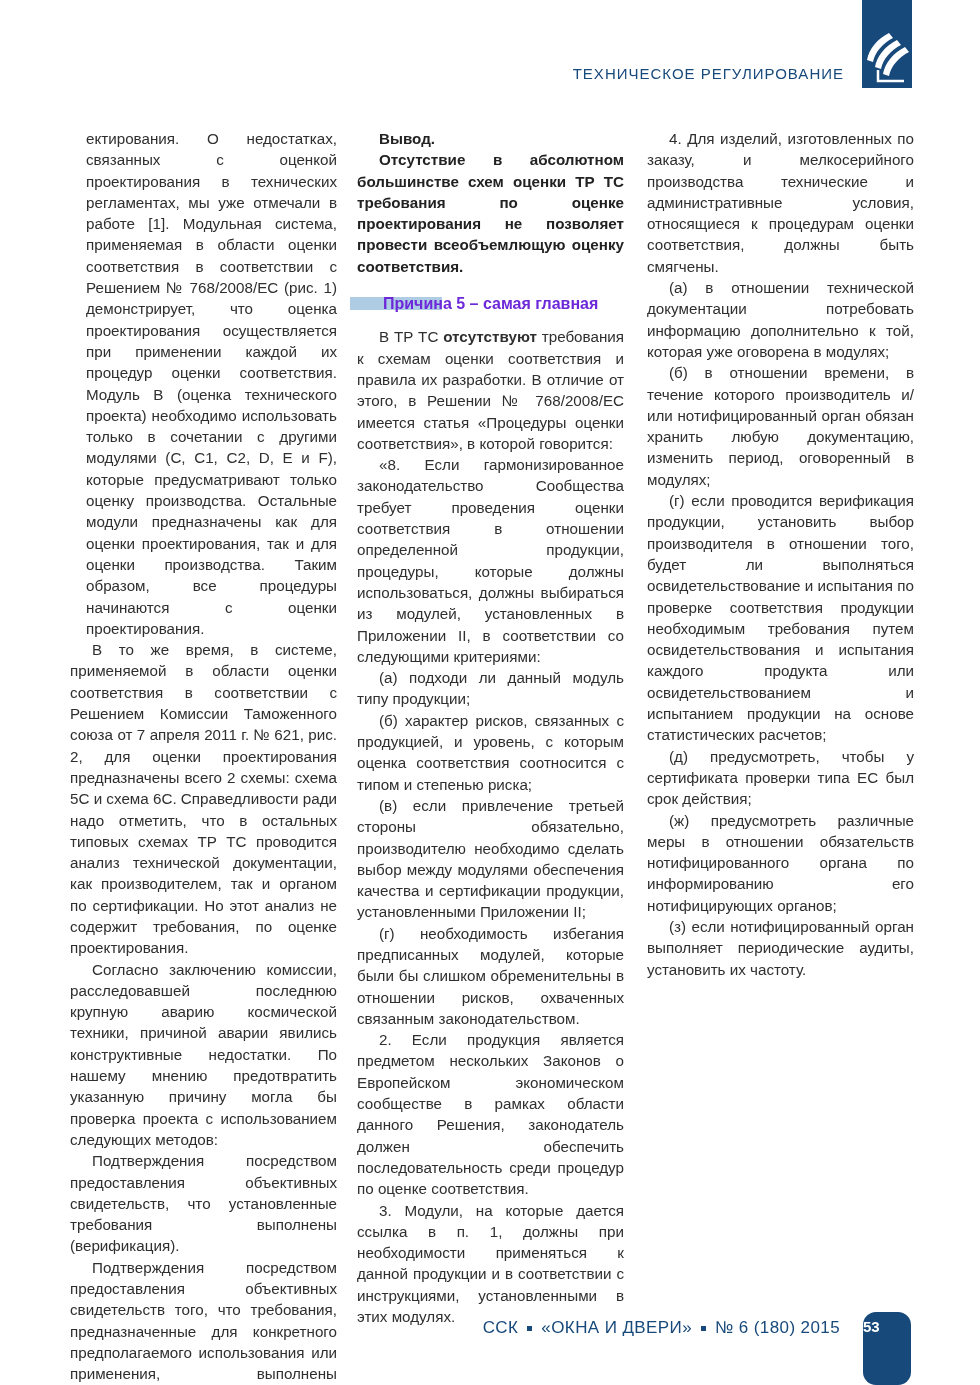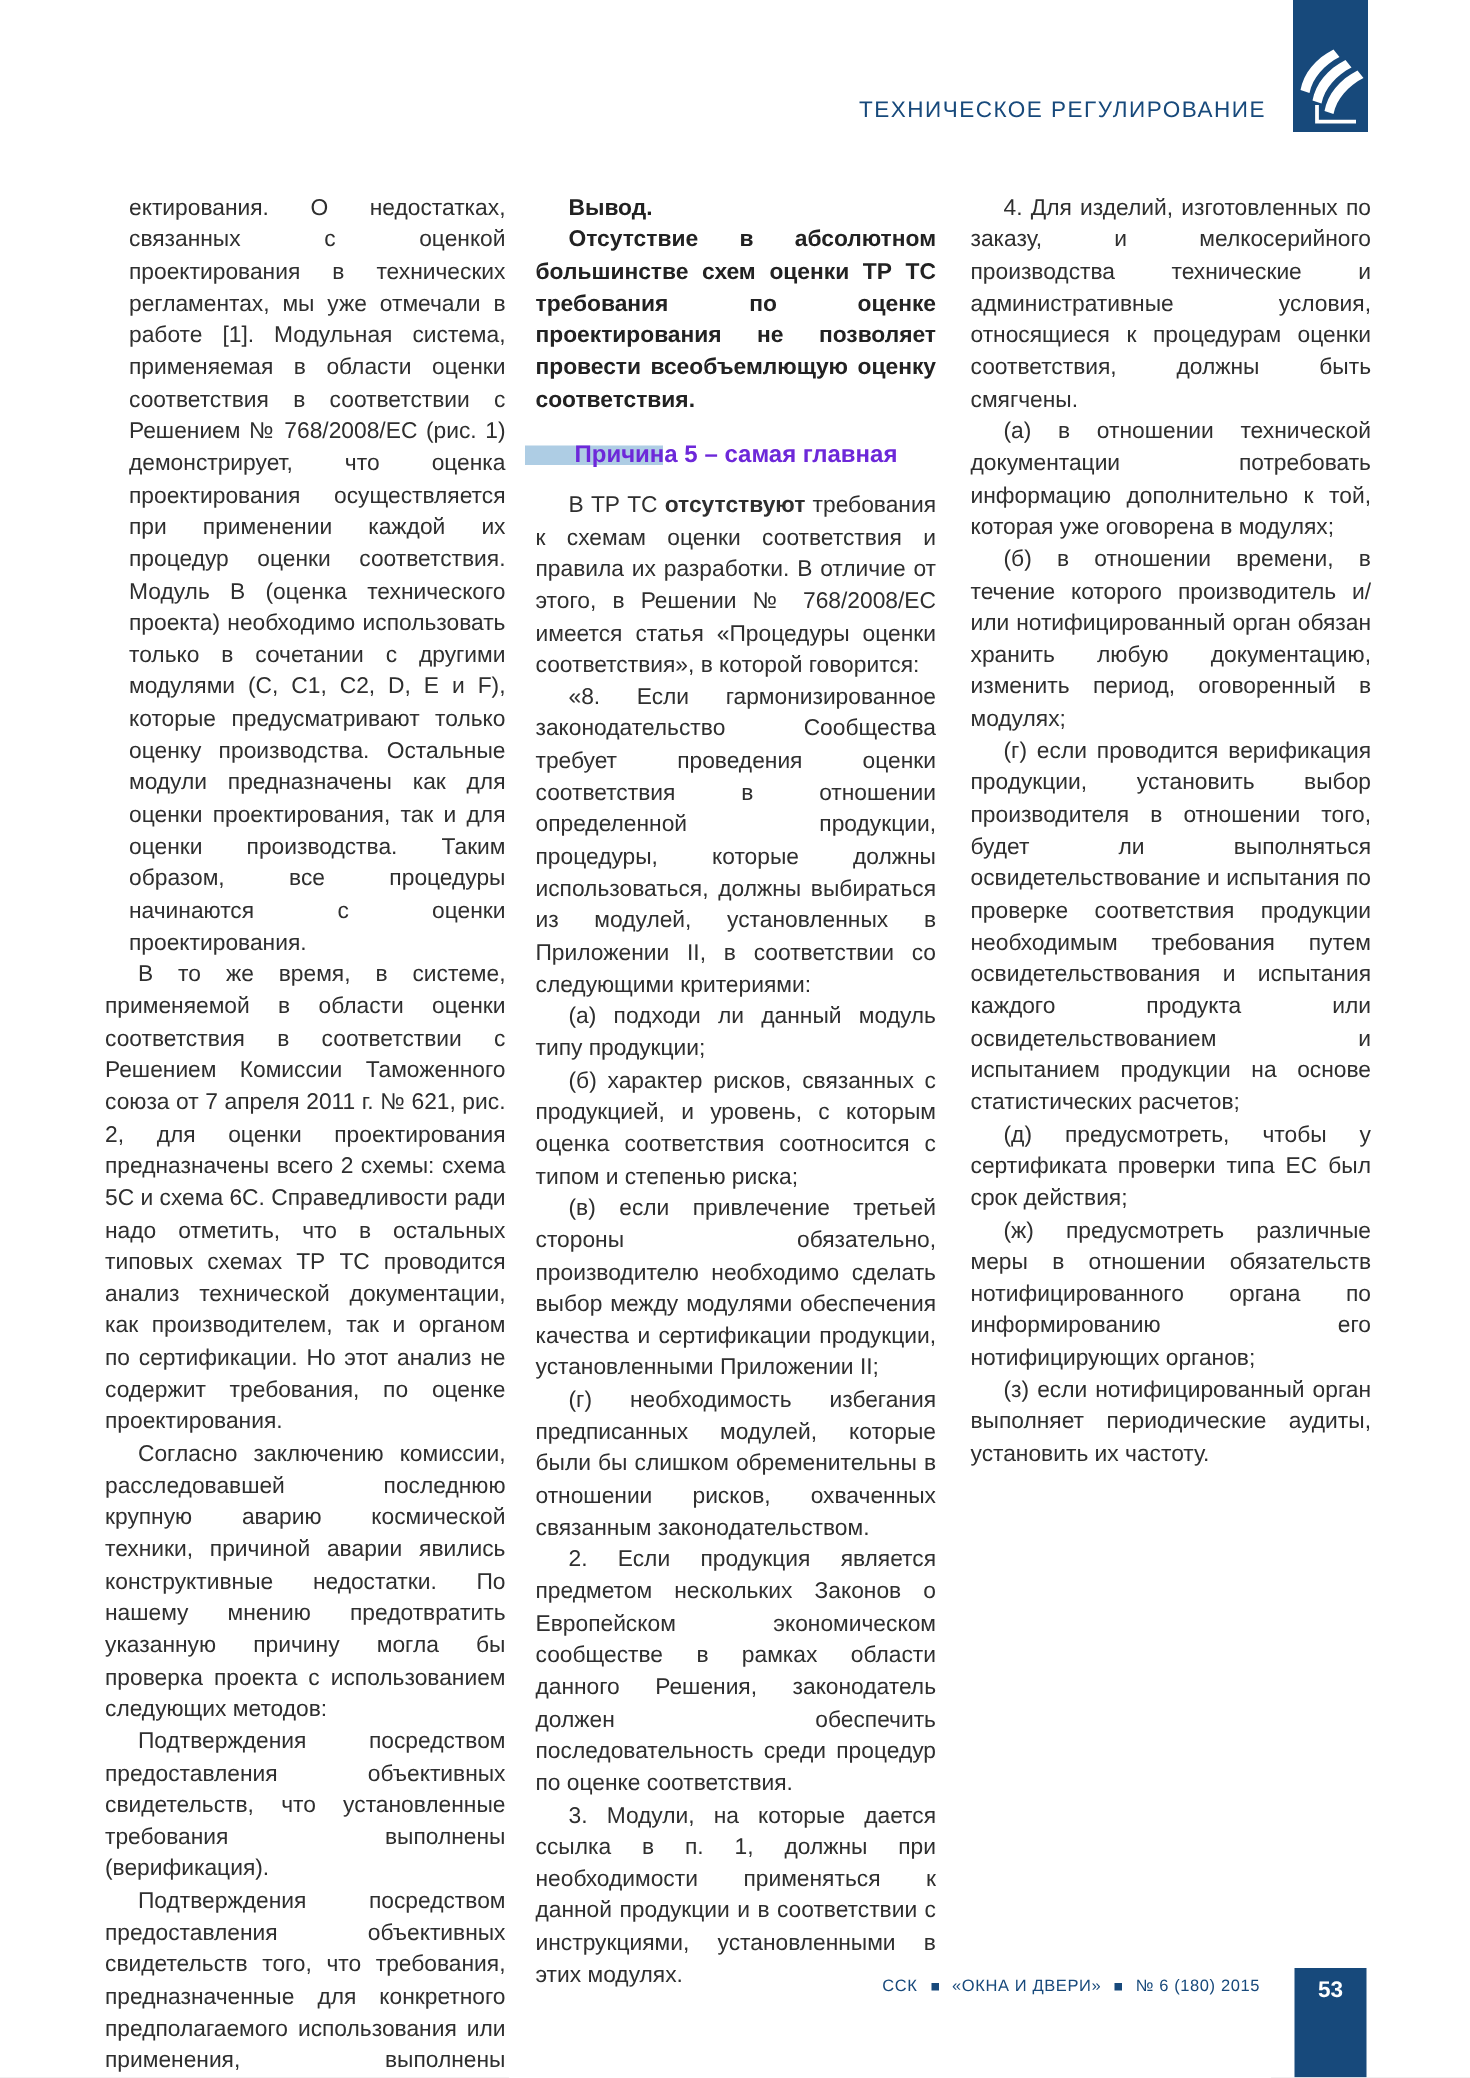--- a/index.html
+++ b/index.html
@@ -38,30 +38,30 @@
   }
   .hl-bar {
     position:absolute; left:-7px; top:4px; width:92px; height:13px;
     background:#aecde4; z-index:0;
   }
   .reason-heading .heading-text { position:relative; z-index:1; }
   
   .footer-line {
     position:absolute; top:1318px; right:140px;
     display:flex; align-items:center; gap:9px;
-    color:#17497b; font-size:11px; letter-spacing:0.4px;
+    color:#17497b; font-size:17px; letter-spacing:0.4px;
   }
   .footer-sq {
     display:inline-block; width:5px; height:5px; background:#17497b;
     margin-top:1px;
   }
   .page-number-block {
     position:absolute; left:863px; top:1312px; width:48px; height:73px;
     background:#17497b; color:#ffffff; font-size:15px; font-weight:bold;
-    text-align:center; box-sizing:border-box; padding-top:6px;
+    box-sizing:border-box; padding-top:6px;border-radius:13px;
   }
 </style>
 </head>
 <body>
 
 <div class="page">
 
   <div class="header-title">ТЕХНИЧЕСКОЕ РЕГУЛИРОВАНИЕ</div>
   <div class="logo-block">
     <span>

